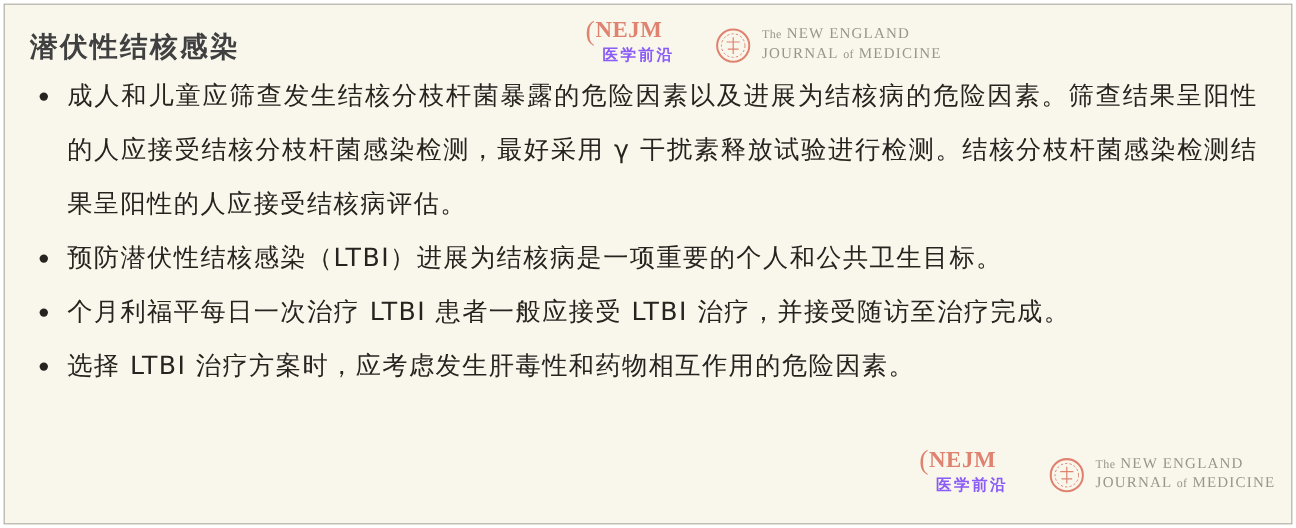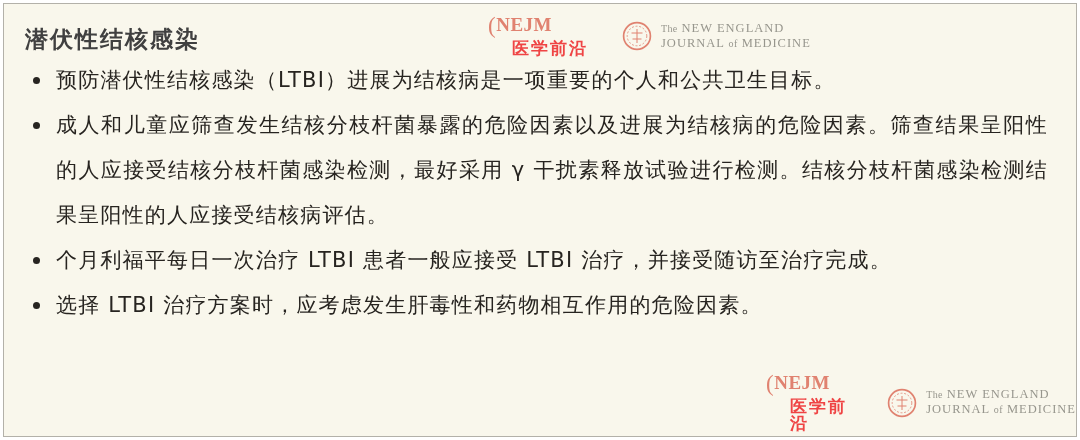--- a/index.html
+++ b/index.html
@@ -20,32 +20,32 @@
     list-style:none;
     font-size:21px;color:#272420;letter-spacing:1.2px;line-height:45px;
     text-align:justify;
   }
   .bullets li{position:relative;padding-left:30px;margin:0;}
   .dot{
     position:absolute;left:7px;top:19px;width:7px;height:7px;border-radius:50%;
     background:#272420;
   }
   
-  .logo-group{position:absolute;display:flex;align-items:center;}
+  .logo-group{position:absolute;display:flex;align-items:flex-end;}
   .logo-group.top{left:484px;top:10px;gap:34px;}
   .logo-group.bottom{left:762px;top:368px;gap:34px;}
   .logo-frontier{line-height:1;}
   .lf-top{
     font-family:"Liberation Serif",serif;color:#e08270;
     font-size:19px;font-weight:bold;letter-spacing:0.5px;
   }
   .lf-paren{font-size:23px;font-weight:normal;vertical-align:-2px;}
   .lf-cn{
-    color:#ef4444;font-size:17px;font-weight:bold;letter-spacing:2px;
-    margin-left:24px;margin-top:3px;
+    color:#8b5cf6;font-size:13px;font-weight:bold;letter-spacing:2px;
+    margin-left:14px;margin-top:3px;
   }
   .logo-journal{display:flex;align-items:center;gap:9px;}
   .seal{color:#e08270;flex:0 0 auto;display:block;margin-top:1px;}
   .lj-text{
     font-family:"Liberation Serif",serif;color:#97968d;
     font-size:12.5px;letter-spacing:1px;line-height:15px;white-space:nowrap;
   }
   .lj-small{font-size:10px;letter-spacing:0.3px;}
 </style>
 </head>
@@ -67,22 +67,22 @@
         <path d="M15 8 L15 22 M9.5 12 L20.5 12 M10.5 18 L19.5 18" fill="none" stroke="currentColor" stroke-width="1"></path>
       </svg>
       <div class="lj-text">
         <div><span class="lj-small">The</span> <span>NEW ENGLAND</span></div>
         <div><span>JOURNAL</span> <span class="lj-small">of</span> <span>MEDICINE</span></div>
       </div>
     </div>
   </div>
 
   <ul class="bullets">
+    <li><span class="dot"></span><span>成人和儿童应筛查发生结核分枝杆菌暴露的危险因素以及进展为结核病的危险因素。筛查结果呈阳性的人应接受结核分枝杆菌感染检测，最好采用 γ 干扰素释放试验进行检测。结核分枝杆菌感染检测结果呈阳性的人应接受结核病评估。</span></li>
     <li><span class="dot"></span><span>预防潜伏性结核感染（LTBI）进展为结核病是一项重要的个人和公共卫生目标。</span></li>
-    <li><span class="dot"></span><span>成人和儿童应筛查发生结核分枝杆菌暴露的危险因素以及进展为结核病的危险因素。筛查结果呈阳性的人应接受结核分枝杆菌感染检测，最好采用 γ 干扰素释放试验进行检测。结核分枝杆菌感染检测结果呈阳性的人应接受结核病评估。</span></li>
     <li><span class="dot"></span><span>个月利福平每日一次治疗 LTBI 患者一般应接受 LTBI 治疗，并接受随访至治疗完成。</span></li>
     <li><span class="dot"></span><span>选择 LTBI 治疗方案时，应考虑发生肝毒性和药物相互作用的危险因素。</span></li>
   </ul>
 
   <div class="logo-group bottom">
     <div class="logo-frontier">
       <div class="lf-top"><span class="lf-paren">(</span><span>NEJM</span></div>
       <div class="lf-cn">医学前沿</div>
     </div>
     <div class="logo-journal">

